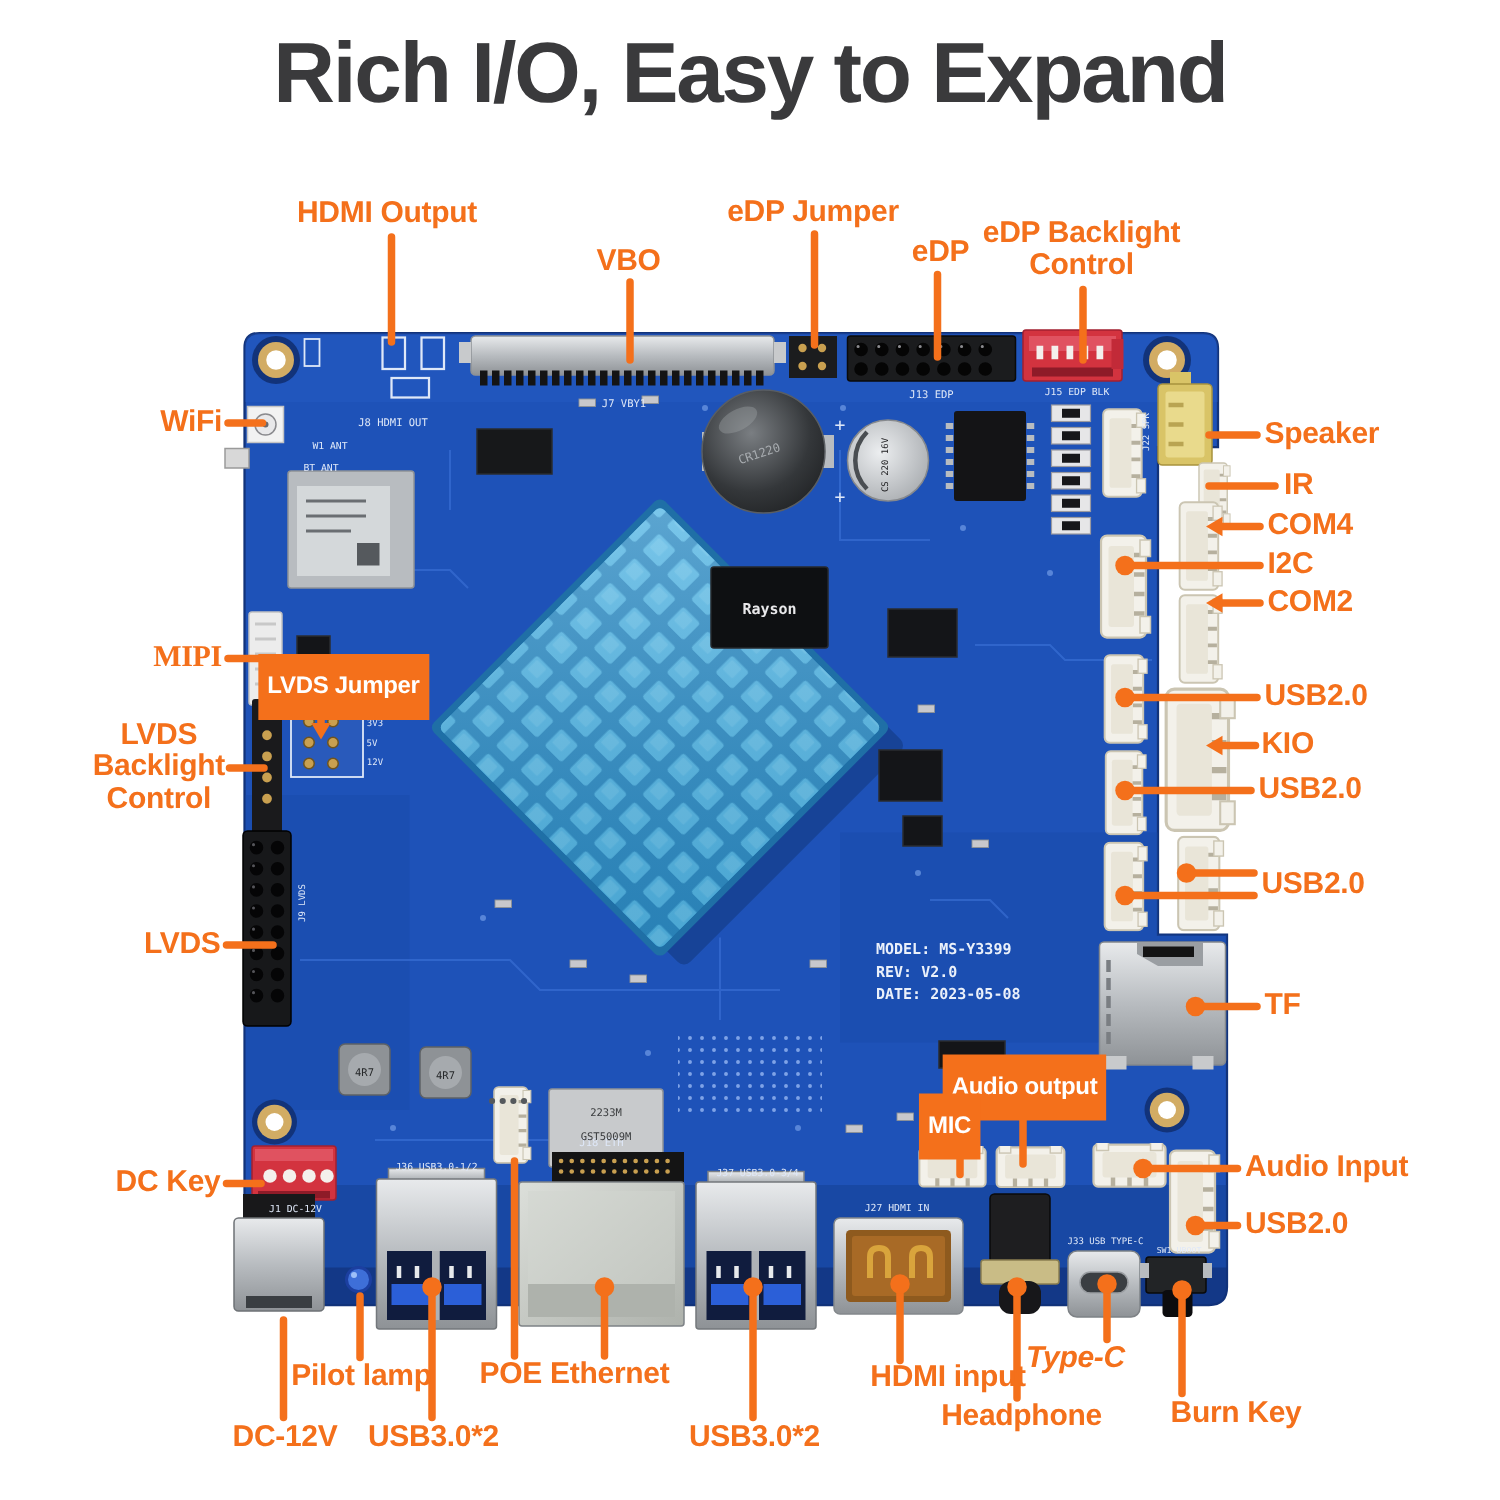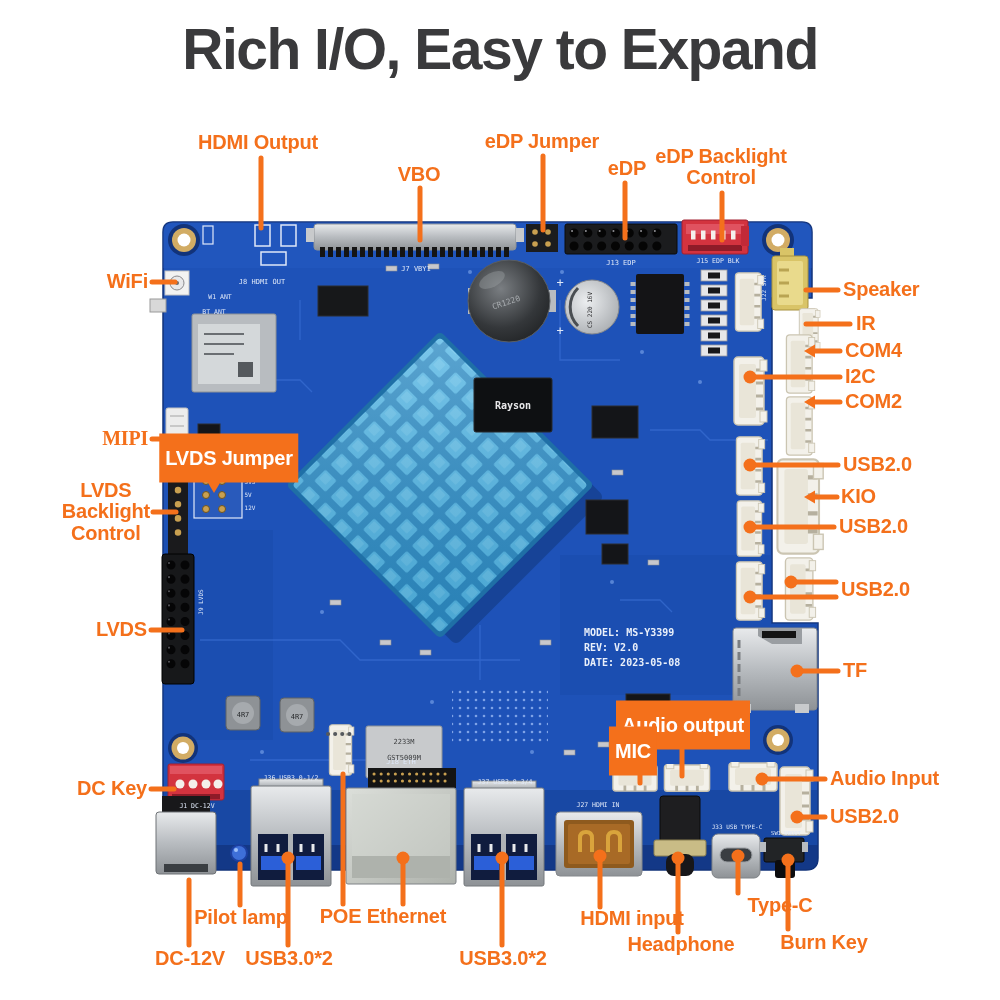--- a/index.html
+++ b/index.html
@@ -8,21 +8,21 @@
     --title:#3A3A3C;
   }
   html,body{margin:0;padding:0;background:#fff;}
   .stage{position:relative;width:1000px;height:1000px;overflow:hidden;
          font-family:"Liberation Sans",sans-serif;background:#fff;}
   #board-svg{position:absolute;left:0;top:0;}
   h1.title{position:absolute;top:16px;left:0;width:100%;margin:0;text-align:center;
            font-size:57px;font-weight:bold;color:var(--title);letter-spacing:-1.5px;}
   .callout{position:absolute;color:var(--accent);font-size:20px;font-weight:bold;
            white-space:pre-line;line-height:1.07;letter-spacing:-0.2px;}
-  .callout.badge{background:var(--accent);color:#fff;font-size:20px;
+  .callout.badge{background:var(--accent);color:#fff;font-size:16px;
                  padding:12px 6px;white-space:nowrap;line-height:1.25;}
 </style>
 </head>
 <body>
 
 <div class="stage">
   <h1 class="title">Rich I/O, Easy to Expand</h1>
 
   <svg id="board-svg" width="1000" height="1000" viewBox="0 0 1000 1000">
     <defs>
@@ -578,16 +578,16 @@
       <div class="callout badge" style="top: 751px; left: 633px; text-align: center; transform: translate(-50%, -50%);">MIC</div>
       <div class="callout" style="top: 779px; left: 830px; text-align: left; transform: translateY(-50%);">Audio Input</div>
       <div class="callout" style="top: 817px; left: 830px; text-align: left; transform: translateY(-50%);">USB2.0</div>
       <div class="callout" style="top: 918px; left: 241px; text-align: center; transform: translate(-50%, -50%);">Pilot lamp</div>
       <div class="callout" style="top: 959px; left: 190px; text-align: center; transform: translate(-50%, -50%);">DC-12V</div>
       <div class="callout" style="top: 959px; left: 289px; text-align: center; transform: translate(-50%, -50%);">USB3.0*2</div>
       <div class="callout" style="top: 917px; left: 383px; text-align: center; transform: translate(-50%, -50%);">POE Ethernet</div>
       <div class="callout" style="top: 959px; left: 503px; text-align: center; transform: translate(-50%, -50%);">USB3.0*2</div>
       <div class="callout" style="top: 919px; left: 599px; text-align: center; transform: translate(-50%, -50%); margin-left: 33px;">HDMI input</div>
       <div class="callout" style="top: 945px; left: 681px; text-align: center; transform: translate(-50%, -50%);">Headphone</div>
-      <div class="callout" style="top: 906px; left: 780px; text-align: center; transform: translate(-50%, -50%);">Type-C</div>
+      <div class="callout" style="top: 906px; left: 717px; text-align: center; transform: translate(-50%, -50%); font-style: italic;">Type-C</div>
       <div class="callout" style="top: 943px; left: 788px; text-align: right; transform: translate(-50%, -50%); margin-left: 36px;">Burn Key</div>
     </div>
 </div>
 
 </body></html>

